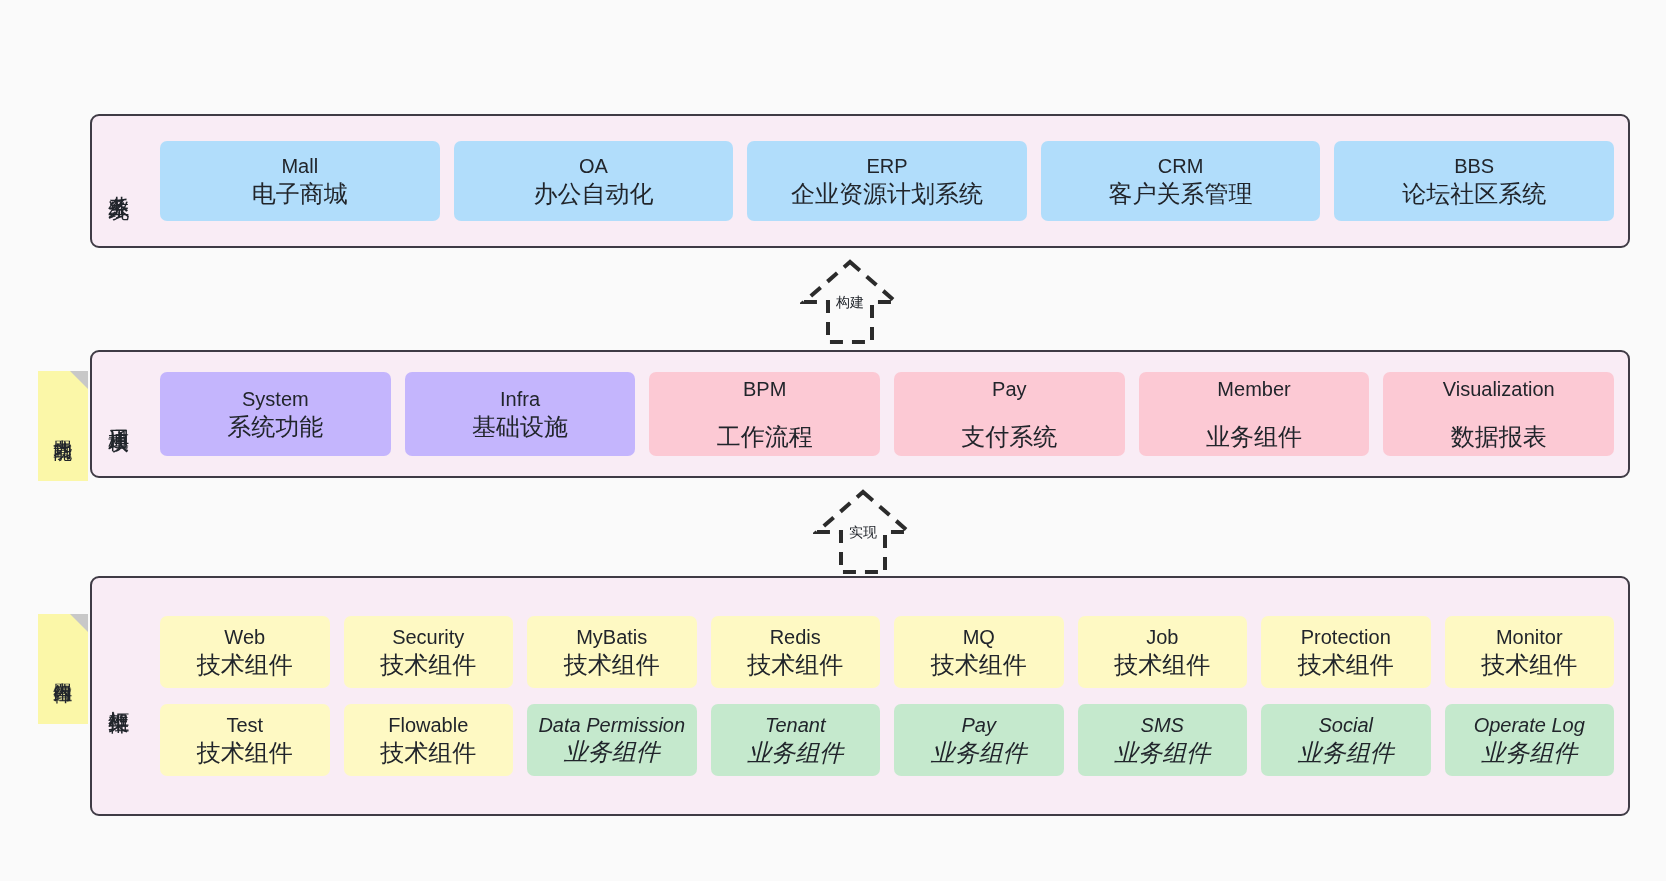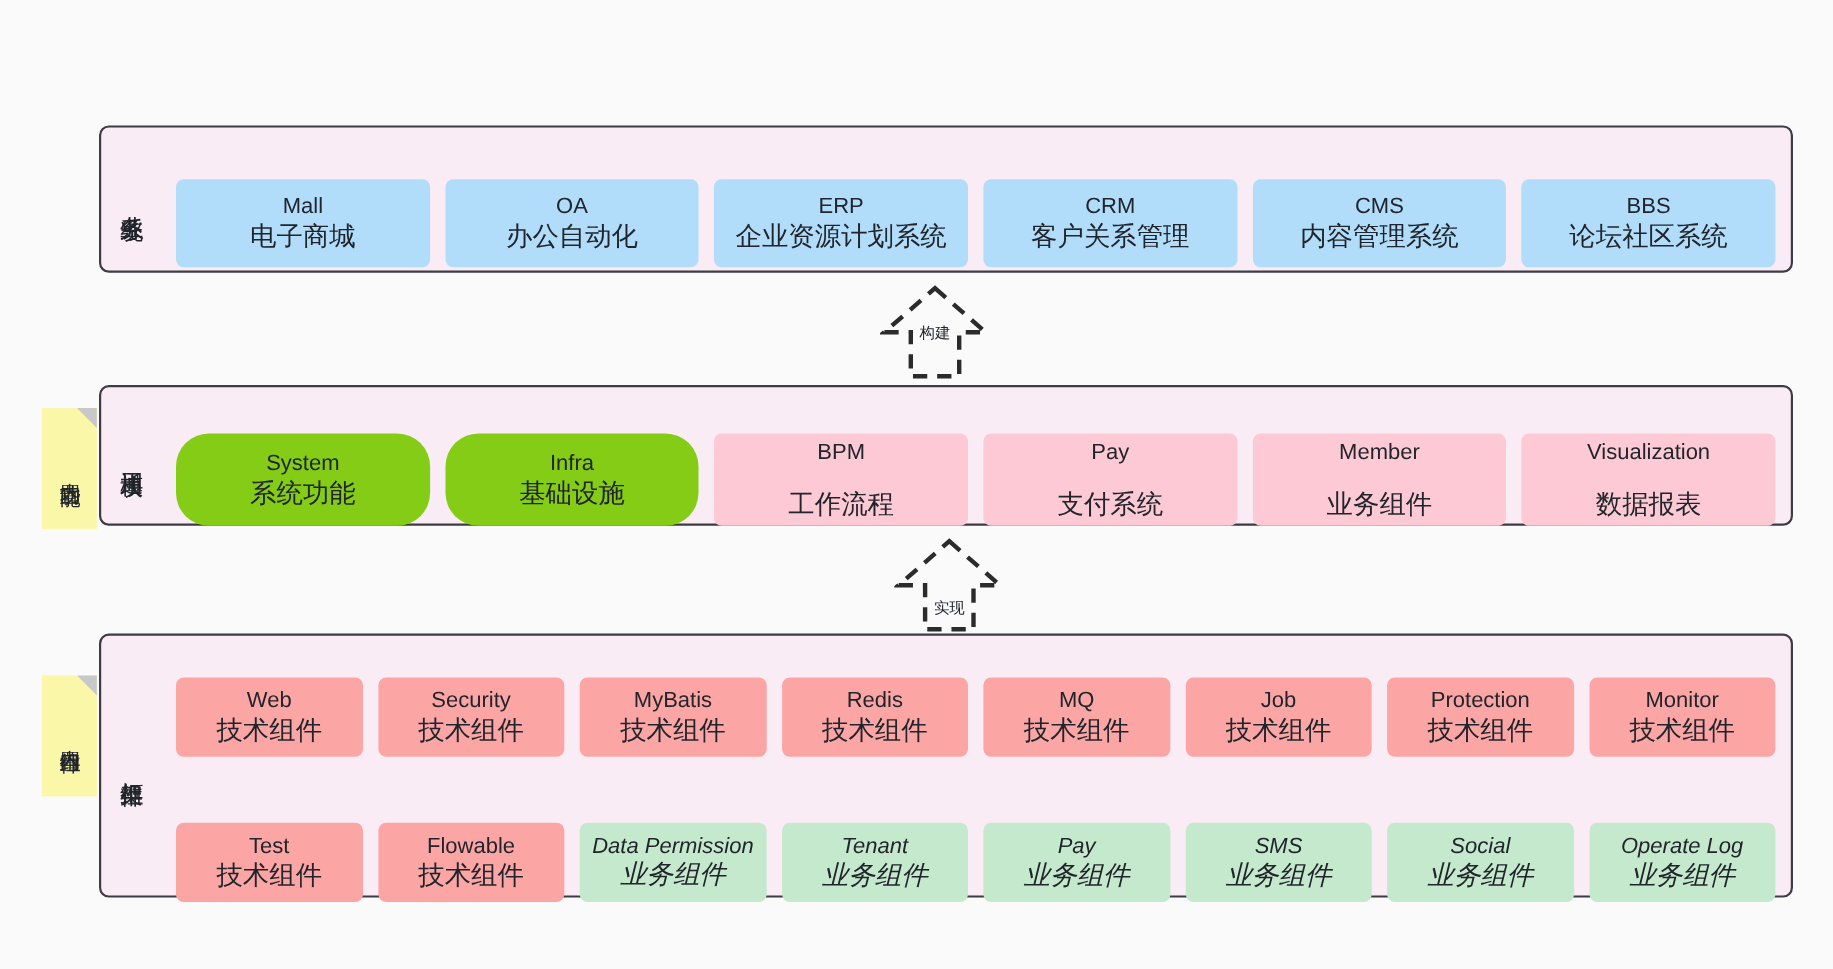--- a/index.html
+++ b/index.html
@@ -55,29 +55,28 @@
     flex: 1 1 0;
     border-radius: 7px;
     display: flex;
     flex-direction: column;
     align-items: center;
     justify-content: center;
     text-align: center;
     color: #21252b;
     line-height: 1.22;
     padding: 4px 6px;
-    margin-top: 44px;
   }
   .card .en { font-size: 20px; }
   .card .cn { font-size: 24px; }
 
   .card.blue   { background: #b1ddfb; height: 80px; }
-  .card.red    { background: #84cc16; height: 84px; border-radius: 30px; }
+  .card.red    { background: #c4b5fd; height: 84px; }
   .card.pink   { background: #fcc9d4; height: 84px; gap: 21px; }
-  .card.green  { background: #fca5a5; height: 72px; }
+  .card.green  { background: #fef9c3; height: 72px; }
   .card.lgreen { background: #c5e9cd; height: 72px; font-style: italic; }
 
   .card.wrap3 .en { line-height: 1.15; }
 
   
   .note {
     position: absolute;
     background: #fbf7a8;
     width: 50px;
     display: flex;
@@ -132,24 +131,20 @@
       </div>
       <div class="card blue">
         <span class="en">ERP</span>
         <span class="cn">企业资源计划系统</span>
       </div>
       <div class="card blue">
         <span class="en">CRM</span>
         <span class="cn">客户关系管理</span>
       </div>
       <div class="card blue">
-        <span class="en">CMS</span>
-        <span class="cn">内容管理系统</span>
-      </div>
-      <div class="card blue">
         <span class="en">BBS</span>
         <span class="cn">论坛社区系统</span>
       </div>
     </div>
   </div>
 
   <div class="arrow" style="left:800px; top:258px; width:100px; height:88px;">
     <svg width="100" height="88" viewBox="0 0 100 88">
       <path d="M50 4 L96 44 L72 44 L72 84 L28 84 L28 44 L4 44 Z" fill="#fafafa" stroke="#2b2b2b" stroke-width="4" stroke-dasharray="13,9" stroke-linejoin="miter"></path>
     </svg>
@@ -188,21 +183,21 @@
         <span class="cn">数据报表</span>
       </div>
     </div>
   </div>
 
   <div class="arrow" style="left:813px; top:488px; width:100px; height:88px;">
     <svg width="100" height="88" viewBox="0 0 100 88">
       <path d="M50 4 L96 44 L72 44 L72 84 L28 84 L28 44 L4 44 Z" fill="#fafafa" stroke="#2b2b2b" stroke-width="4" stroke-dasharray="13,9" stroke-linejoin="miter"></path>
     </svg>
   </div>
-  <div class="arrow-label" style="left:863px; top:544px;">实现</div>
+  <div class="arrow-label" style="left:863px; top:524px;">实现</div>
 
   <div class="note" style="left:38px; top:614px; height:110px;">
     <span class="fold"></span>
     <span>内置组件</span>
   </div>
   <div class="layer" id="layer-3" style="left:90px; top:576px; width:1540px; height:240px;">
     <div class="layer-title">框架组件</div>
     <div class="layer-body two-rows">
 
       <div class="row-flex">

